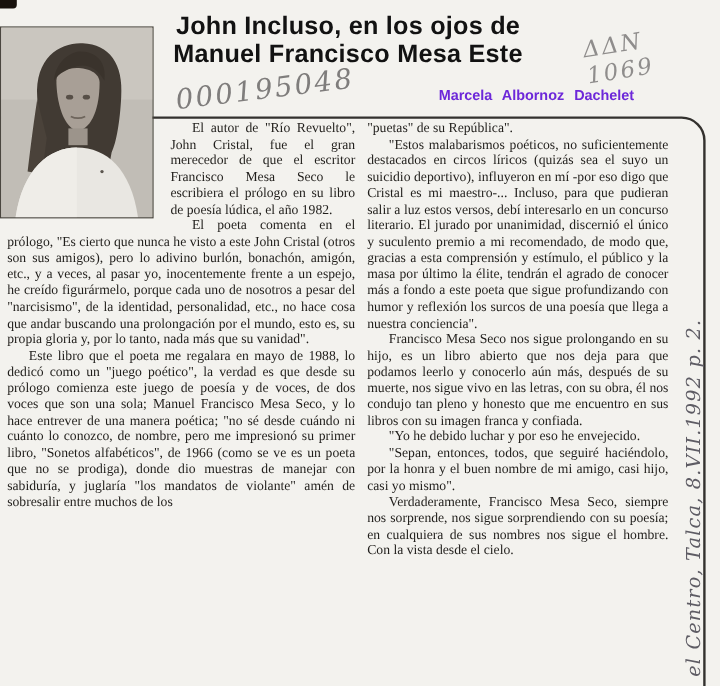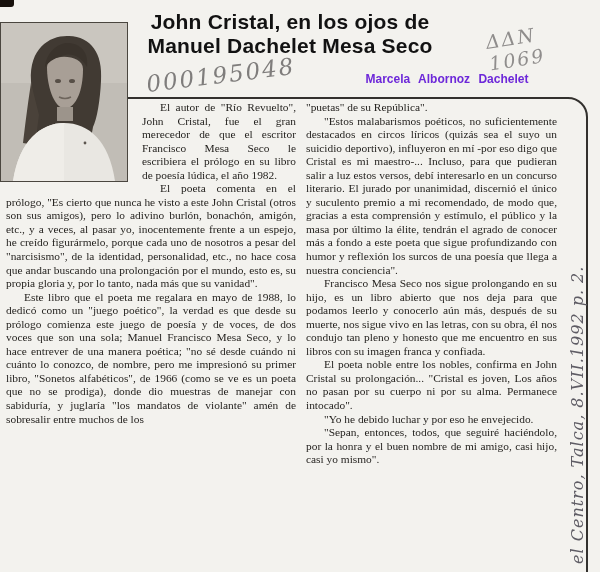--- a/index.html
+++ b/index.html
@@ -41,22 +41,22 @@
 </style>
 </head>
 <body>
 
 <div id="page">
 
   <div class="corner-mark"></div>
   <div class="edge-smudge"></div>
 
   <div class="title">
-    <div>John Cristal, en los ojos de</div>
-    <div>Manuel Dachelet Mesa Seco</div>
+    <div>John Incluso, en los ojos de</div>
+    <div>Manuel Francisco Mesa Este</div>
   </div>
 
   <div class="hw hw-code">ΔΔN 1069</div>
   <div class="hw hw-number">000195048</div>
 
   <div class="byline">Marcela Albornoz Dachelet</div>
 
   <div class="photo">
     <svg viewBox="0 0 126 158">
       <rect x="0" y="0" width="126" height="158" fill="#c1bdb6"></rect>
@@ -85,20 +85,20 @@
     <div class="photo-spacer"></div>
     <p>El autor de "Río Revuelto", John Cristal, fue el gran merecedor de que el escritor Francisco Mesa Seco le escribiera el prólogo en su libro de poesía lúdica, el año 1982.</p>
     <p>El poeta comenta en el prólogo, "Es cierto que nunca he visto a este John Cristal (otros son sus amigos), pero lo adivino burlón, bonachón, amigón, etc., y a veces, al pasar yo, inocentemente frente a un espejo, he creído figurármelo, porque cada uno de nosotros a pesar del "narcisismo", de la identidad, personalidad, etc., no hace cosa que andar buscando una prolongación por el mundo, esto es, su propia gloria y, por lo tanto, nada más que su vanidad".</p>
     <p>Este libro que el poeta me regalara en mayo de 1988, lo dedicó como un "juego poético", la verdad es que desde su prólogo comienza este juego de poesía y de voces, de dos voces que son una sola; Manuel Francisco Mesa Seco, y lo hace entrever de una manera poética; "no sé desde cuándo ni cuánto lo conozco, de nombre, pero me  impresionó su primer libro, "Sonetos alfabéticos", de 1966 (como se ve es un poeta que no se prodiga), donde dio muestras de manejar con sabiduría, y juglaría "los mandatos de violante" amén de sobresalir entre muchos de los</p>
   </div>
 
   <div class="col col-right">
     <p class="cont">"puetas" de su República".</p>
     <p>"Estos malabarismos poéticos, no suficientemente destacados en circos líricos (quizás sea el suyo un suicidio deportivo), influyeron en mí -por eso digo que Cristal es mi maestro-... Incluso, para que pudieran salir a luz estos versos, debí interesarlo en un concurso literario. El jurado por unanimidad, discernió el único y suculento premio a mi recomendado, de modo que, gracias a esta comprensión y estímulo, el público y la masa por último la élite, tendrán el agrado de conocer más a fondo a este poeta que sigue profundizando con humor y reflexión los surcos de una poesía que llega a nuestra conciencia".</p>
     <p>Francisco Mesa Seco nos sigue prolongando en su hijo, es un libro abierto que nos deja para que podamos leerlo y conocerlo aún más, después de su muerte, nos sigue vivo en las letras, con su obra, él nos condujo tan pleno y honesto que me encuentro en sus libros con su imagen franca y confiada.</p>
-    <p>El poeta noble entre los nobles, confirma en John Cristal su prolongación... "Cristal es joven, Los años no pasan por su cuerpo ni por su alma. Permanece  intocado".</p>
     <p>"Yo he debido luchar y por eso he envejecido.</p>
     <p>"Sepan, entonces, todos, que seguiré haciéndolo, por la honra y el buen nombre de mi amigo, casi hijo, casi yo mismo".</p>
+    <p>Verdaderamente, Francisco Mesa Seco, siempre nos sorprende, nos sigue sorprendiendo con su poesía; en cualquiera de sus nombres nos sigue el hombre.  Con la vista desde el cielo.</p>
   </div>
 
   <div class="hw hw-margin">el Centro, Talca, 8.VII.1992 p. 2.</div>
 
 </div>
 
 </body></html>

